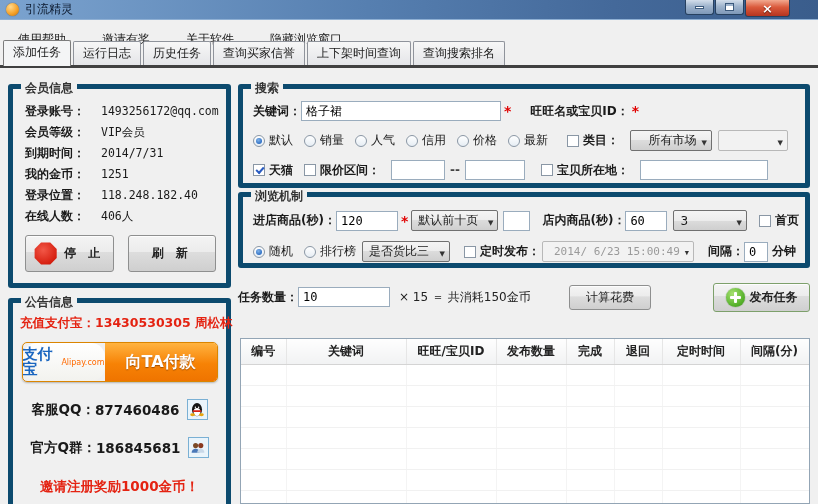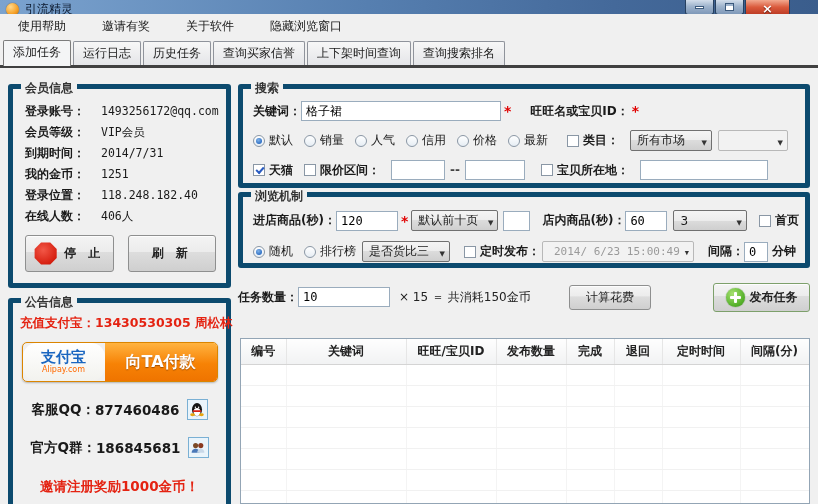--- a/index.html
+++ b/index.html
@@ -17,21 +17,21 @@
   .capbtns { position:absolute; top:0; right:28px; display:flex; }
   .capbtn { height:15px; border:1px solid #27405f; border-top:none; border-radius:0 0 3px 3px;
     display:flex; align-items:center; justify-content:center; margin-left:1px; cursor:pointer; }
   .capbtn.min,.capbtn.max { width:29px; background:linear-gradient(#d3deeb,#9fb4cd 45%,#7e98b8); }
   .capbtn.close { width:45px; height:17px; background:linear-gradient(#f2a98f,#da5a3c 45%,#b53420); }
   .glyph-min { width:9px; height:3px; background:#fff; border:1px solid #3c5a7d; }
   .glyph-max { width:9px; height:8px; border:1px solid #3c5a7d; background:#fff; box-shadow:inset 0 2px 0 #9fb4cd; }
   .glyph-close::before { content:"×"; color:#fff; font-weight:bold; font-size:13px; text-shadow:0 1px 1px #5a1408; }
 
   
-  .menubar { position:absolute; top:14px; left:0; width:818px; height:25px;
+  .menubar { position:absolute; top:27px; left:0; width:818px; height:25px;
     display:flex; align-items:center; padding-left:14px; gap:28px; background:#f0f0f0; }
   .menu-item { cursor:pointer; padding:2px 4px; }
 
   
   .tabbar { position:absolute; top:46px; left:0; width:818px; height:22px;
     display:flex; align-items:flex-end; padding-left:3px; border-bottom:3px solid #404040; }
   .tab { padding:3px 9px 3px; margin-right:2px; border:1px solid #8f939b; border-bottom:none;
     border-radius:2px 2px 0 0; background:linear-gradient(#f7f7f7,#e4e5e8); cursor:pointer; white-space:nowrap; }
   .tab.active { background:#f4f5f6; position:relative; margin-bottom:-1px; padding-bottom:5px; border-color:#7c7c7c; }
 
@@ -51,21 +51,21 @@
     box-shadow:inset 0 1px 0 #fdfdfd; cursor:pointer; font-weight:bold; color:#222; }
   .btn-stop,.btn-refresh { width:92px; height:37px; letter-spacing:4px; }
   .octagon { width:23px; height:23px; margin-right:7px; background:radial-gradient(circle at 40% 35%,#f25747,#d61f10 70%,#a81206);
     clip-path:polygon(30% 2%,70% 2%,98% 30%,98% 70%,70% 98%,30% 98%,2% 70%,2% 30%); }
 
   
   .g-announce { left:8px; top:298px; width:223px; height:230px; }
   .recharge { color:#e42312; font-weight:bold; font-size:12.5px; white-space:nowrap; padding:12px 0 0 7px; }
   .alipay-btn { width:196px; height:40px; margin:10px auto 0; display:flex; border:1px solid #db8500;
     border-radius:5px; overflow:hidden; cursor:pointer; box-shadow:0 1px 2px rgba(0,0,0,.25); }
-  .ap-left { width:82px; background:linear-gradient(#ffffff,#f2f2ee); display:flex; flex-direction:column;
+  .ap-left { width:82px; background:linear-gradient(#ffffff,#f2f2ee); display:flex; flex-direction:row;
     align-items:center; justify-content:center;border-radius:14px; }
   .ap-brand { color:#1a66c0; font-weight:bold; font-size:15px; line-height:15px; }
   .ap-sub { color:#ff6a00; font-size:8px; }
   .ap-right { flex:1; background:linear-gradient(#ffb340,#f78205 55%,#ef7400); color:#fff; font-weight:bold;
     font-size:16px; display:flex; align-items:center; justify-content:center; text-shadow:0 1px 1px #a34f00; }
   .qline { display:flex; align-items:center; justify-content:center; margin-top:17px; font-size:13.5px; font-weight:bold; }
   .qicon { width:21px; height:21px; border:1px solid #7ab0d4; background:#eaf4fb; margin-left:7px;
     display:flex; align-items:center; justify-content:center; cursor:pointer; }
   .invite { margin-top:20px; text-align:center; color:#e42312; font-weight:bold; font-size:13.5px; }
 
@@ -261,21 +261,21 @@
         <span>价格</span>
       </span>
     <span class="rc">
         <span class="rb"></span>
         <span>最新</span>
       </span>
     <span class="rc" style="margin-left:8px;">
         <span class="cb"></span>
         <span class="lb">类目：</span>
       </span>
-    <span class="ddl" style="width:82px;">
+    <span class="ddl" style="width:82px;justify-content:flex-end;">
         <span>所有市场</span>
         <span class="arr"></span>
       </span>
     <span class="ddl disabled" style="width:70px; margin-left:6px;">
         <span></span>
         <span class="arr"></span>
       </span>
   </div>
 
   <div class="frow" style="padding:9px 8px 0 10px;">

